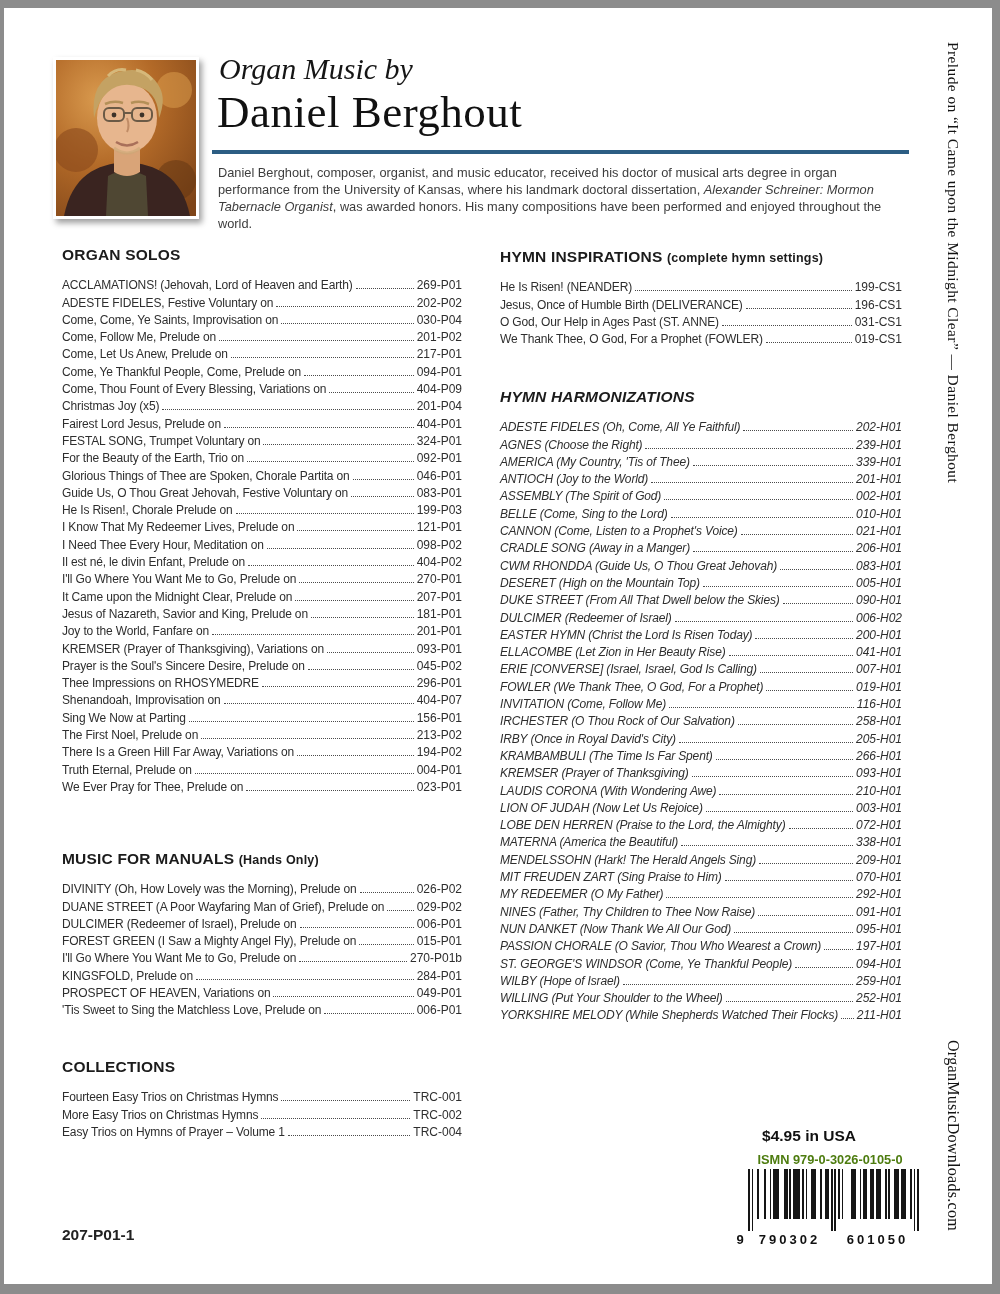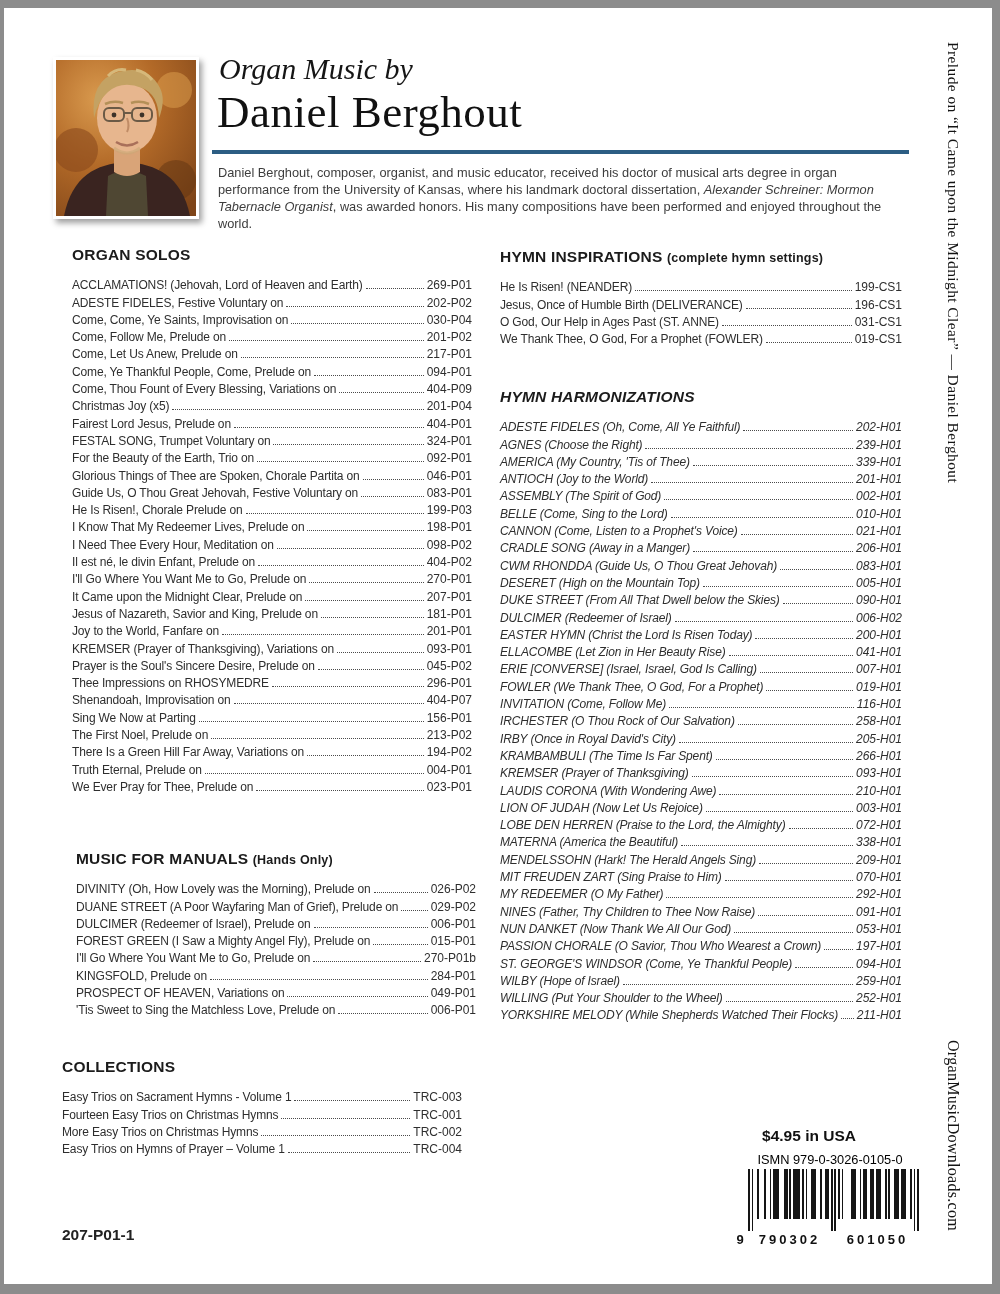--- a/index.html
+++ b/index.html
@@ -39,21 +39,21 @@
              color:#141414;letter-spacing:0.4px;}
   .spine-bottom{position:absolute;left:934px;top:1040px;height:238px;width:28px;
              writing-mode:vertical-rl;font-family:"Liberation Serif",serif;font-size:16px;
              color:#141414;letter-spacing:0.3px;}
 
   
   .catalog-number{position:absolute;left:62px;top:1226px;font-size:15.5px;font-weight:bold;color:#222;}
   .price{position:absolute;left:716px;top:1127px;width:186px;text-align:center;
          font-size:15.5px;font-weight:bold;color:#111;}
   .barcode-box{position:absolute;left:733px;top:1152px;width:188px;height:98px;background:#fff;}
-  .ismn{text-align:center;font-size:12.8px;font-weight:normal;color:#000000;white-space:nowrap;
+  .ismn{text-align:center;font-size:12.8px;font-weight:bold;color:#4d7c0f;white-space:nowrap;
         padding-left:6px;}
   .bars{position:relative;margin:2px 0 0 15px;width:171px;height:64px;}
   .bar{position:absolute;top:0;width:1.9px;height:50px;background:#151515;}
   .bar.guard{height:62px;}
   .bc-digit{position:absolute;top:46px;height:16px;line-height:16px;font-size:13px;
             font-weight:bold;color:#111;background:#fff;text-align:center;}
   .d-left{left:-15px;width:12px;background:transparent;}
   .d-g1{left:4px;width:75px;letter-spacing:3px;}
   .d-g2{left:92px;width:75px;letter-spacing:3px;}
 </style>
@@ -92,21 +92,21 @@
       <path d="M60 82 q11 7 22 0" stroke="#a9705a" stroke-width="2.5" fill="none"></path>
       <path d="M58 88 q13 10 26 0" stroke="#caa876" stroke-width="3" fill="none" opacity="0.6"></path>
     </svg>
   </div>
 
   <div class="title-small">Organ Music by</div>
   <div class="title-large">Daniel Berghout</div>
   <div class="rule" style="background: rgb(44, 93, 131);"></div>
   <div class="bio"><span>Daniel Berghout, composer, organist, and music educator, received his doctor of musical arts degree in organ performance from the University of Kansas, where his landmark doctoral dissertation, </span><i>Alexander Schreiner: Mormon Tabernacle Organist</i><span>, was awarded honors. His many compositions have been performed and enjoyed throughout the world.</span></div>
 
-  <section class="section" style="left:72px;top:246px;width:400px;">
+  <section class="section" style="left:62px;top:246px;width:400px;">
     <h2 class="sec-head"><span>ORGAN SOLOS</span></h2>
     <div class="rows">
 
         <div class="row">
           <span class="t">ACCLAMATIONS! (Jehovah, Lord of Heaven and Earth)</span>
           <span class="lead"></span>
           <span class="c">269-P01</span>
         </div>
 
         <div class="row">
@@ -183,21 +183,21 @@
 
         <div class="row">
           <span class="t">He Is Risen!, Chorale Prelude on</span>
           <span class="lead"></span>
           <span class="c">199-P03</span>
         </div>
 
         <div class="row">
           <span class="t">I Know That My Redeemer Lives, Prelude on</span>
           <span class="lead"></span>
-          <span class="c">198-P01</span>
+          <span class="c">121-P01</span>
         </div>
 
         <div class="row">
           <span class="t">I Need Thee Every Hour, Meditation on</span>
           <span class="lead"></span>
           <span class="c">098-P02</span>
         </div>
 
         <div class="row">
           <span class="t">Il est né, le divin Enfant, Prelude on</span>
@@ -279,21 +279,21 @@
         </div>
 
         <div class="row">
           <span class="t">We Ever Pray for Thee, Prelude on</span>
           <span class="lead"></span>
           <span class="c">023-P01</span>
         </div>
       </div>
   </section>
 
-  <section class="section" style="left:62px;top:850px;width:400px;margin-left:14px;">
+  <section class="section" style="left:62px;top:850px;width:400px;">
     <h2 class="sec-head"><span>MUSIC FOR MANUALS</span> <span class="sub">(Hands Only)</span></h2>
     <div class="rows">
 
         <div class="row">
           <span class="t">DIVINITY (Oh, How Lovely was the Morning), Prelude on</span>
           <span class="lead"></span>
           <span class="c">026-P02</span>
         </div>
 
         <div class="row">
@@ -337,25 +337,20 @@
           <span class="lead"></span>
           <span class="c">006-P01</span>
         </div>
       </div>
   </section>
 
   <section class="section" style="left:62px;top:1058px;width:400px;">
     <h2 class="sec-head"><span>COLLECTIONS</span></h2>
     <div class="rows">
 
-        <div class="row">
-          <span class="t">Easy Trios on Sacrament Hymns - Volume 1</span>
-          <span class="lead"></span>
-          <span class="c">TRC-003</span>
-        </div>
 
         <div class="row">
           <span class="t">Fourteen Easy Trios on Christmas Hymns</span>
           <span class="lead"></span>
           <span class="c">TRC-001</span>
         </div>
 
         <div class="row">
           <span class="t">More Easy Trios on Christmas Hymns</span>
           <span class="lead"></span>
@@ -575,21 +570,21 @@
         <div class="row">
           <span class="t">NINES (Father, Thy Children to Thee Now Raise)</span>
           <span class="lead"></span>
           <span class="c">091-H01</span>
         </div>
 
 
         <div class="row">
           <span class="t">NUN DANKET (Now Thank We All Our God)</span>
           <span class="lead"></span>
-          <span class="c">053-H01</span>
+          <span class="c">095-H01</span>
         </div>
 
         <div class="row">
           <span class="t">PASSION CHORALE (O Savior, Thou Who Wearest a Crown)</span>
           <span class="lead"></span>
           <span class="c">197-H01</span>
         </div>
 
         <div class="row">
           <span class="t">ST. GEORGE'S WINDSOR (Come, Ye Thankful People)</span>

